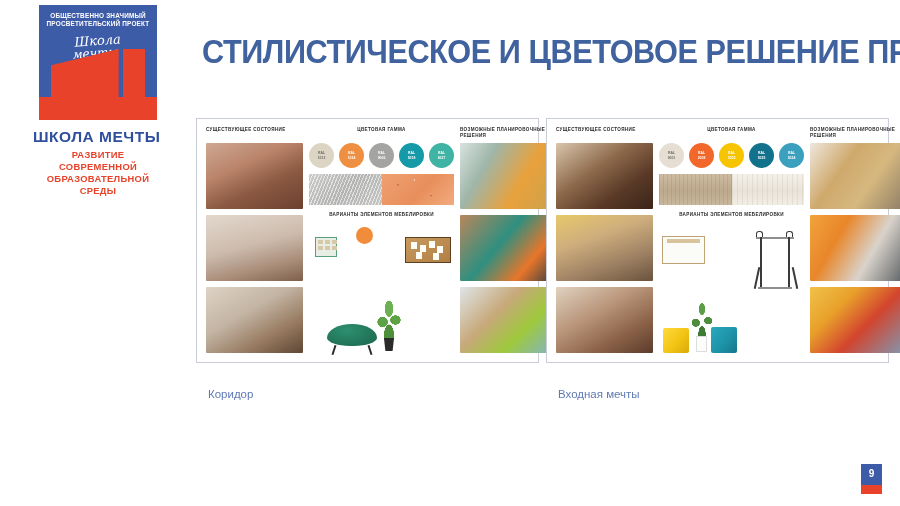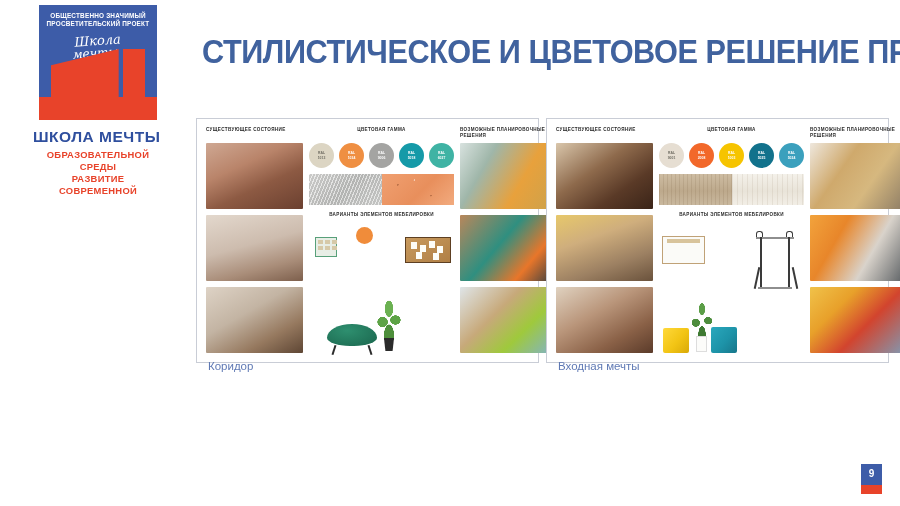--- a/index.html
+++ b/index.html
@@ -117,21 +117,21 @@
   .material { flex: 1; }
   .furn-head {
     font-size: 4.6px; font-weight: bold; text-align: center;
     letter-spacing: .35px; color: #2a2a2a; margin-bottom: 4px;
     text-transform: uppercase;
   }
   .furn-stage { position: relative; flex: 1; }
 
   
   .caption {
-    position: absolute; top: 360px;
+    position: absolute; top: 388px;
     color: #5f79b4; font-size: 11.5px;
     font-family: "Liberation Sans", sans-serif;
   }
   .caption-left { left: 208px; }
   .caption-right { left: 558px; }
 
   
   .page-badge {
     position: absolute; right: 18px; bottom: 12px;
     width: 21px; height: 30px;
@@ -266,22 +266,22 @@
       <span class="l2">мечты</span>
     </div>
     <div class="logo-house"></div>
     <div class="logo-house2"></div>
     <div class="logo-bluebar-l"></div>
     <div class="logo-bluebar-r"></div>
     <div class="logo-redbar"></div>
   </div>
   <div class="logo-name">ШКОЛА МЕЧТЫ</div>
   <div class="logo-sub">
+    <div>РАЗВИТИЕ СОВРЕМЕННОЙ</div>
     <div>ОБРАЗОВАТЕЛЬНОЙ СРЕДЫ</div>
-    <div>РАЗВИТИЕ СОВРЕМЕННОЙ</div>
   </div>
 </div>
 
 <div class="slide-title">СТИЛИСТИЧЕСКОЕ И ЦВЕТОВОЕ РЕШЕНИЕ ПРОЕКТА</div>
 
 <div class="panel panel-left">
   <div class="panel-grid">
 
     <div class="col col-left">
       <div class="col-head">СУЩЕСТВУЮЩЕЕ СОСТОЯНИЕ</div>

